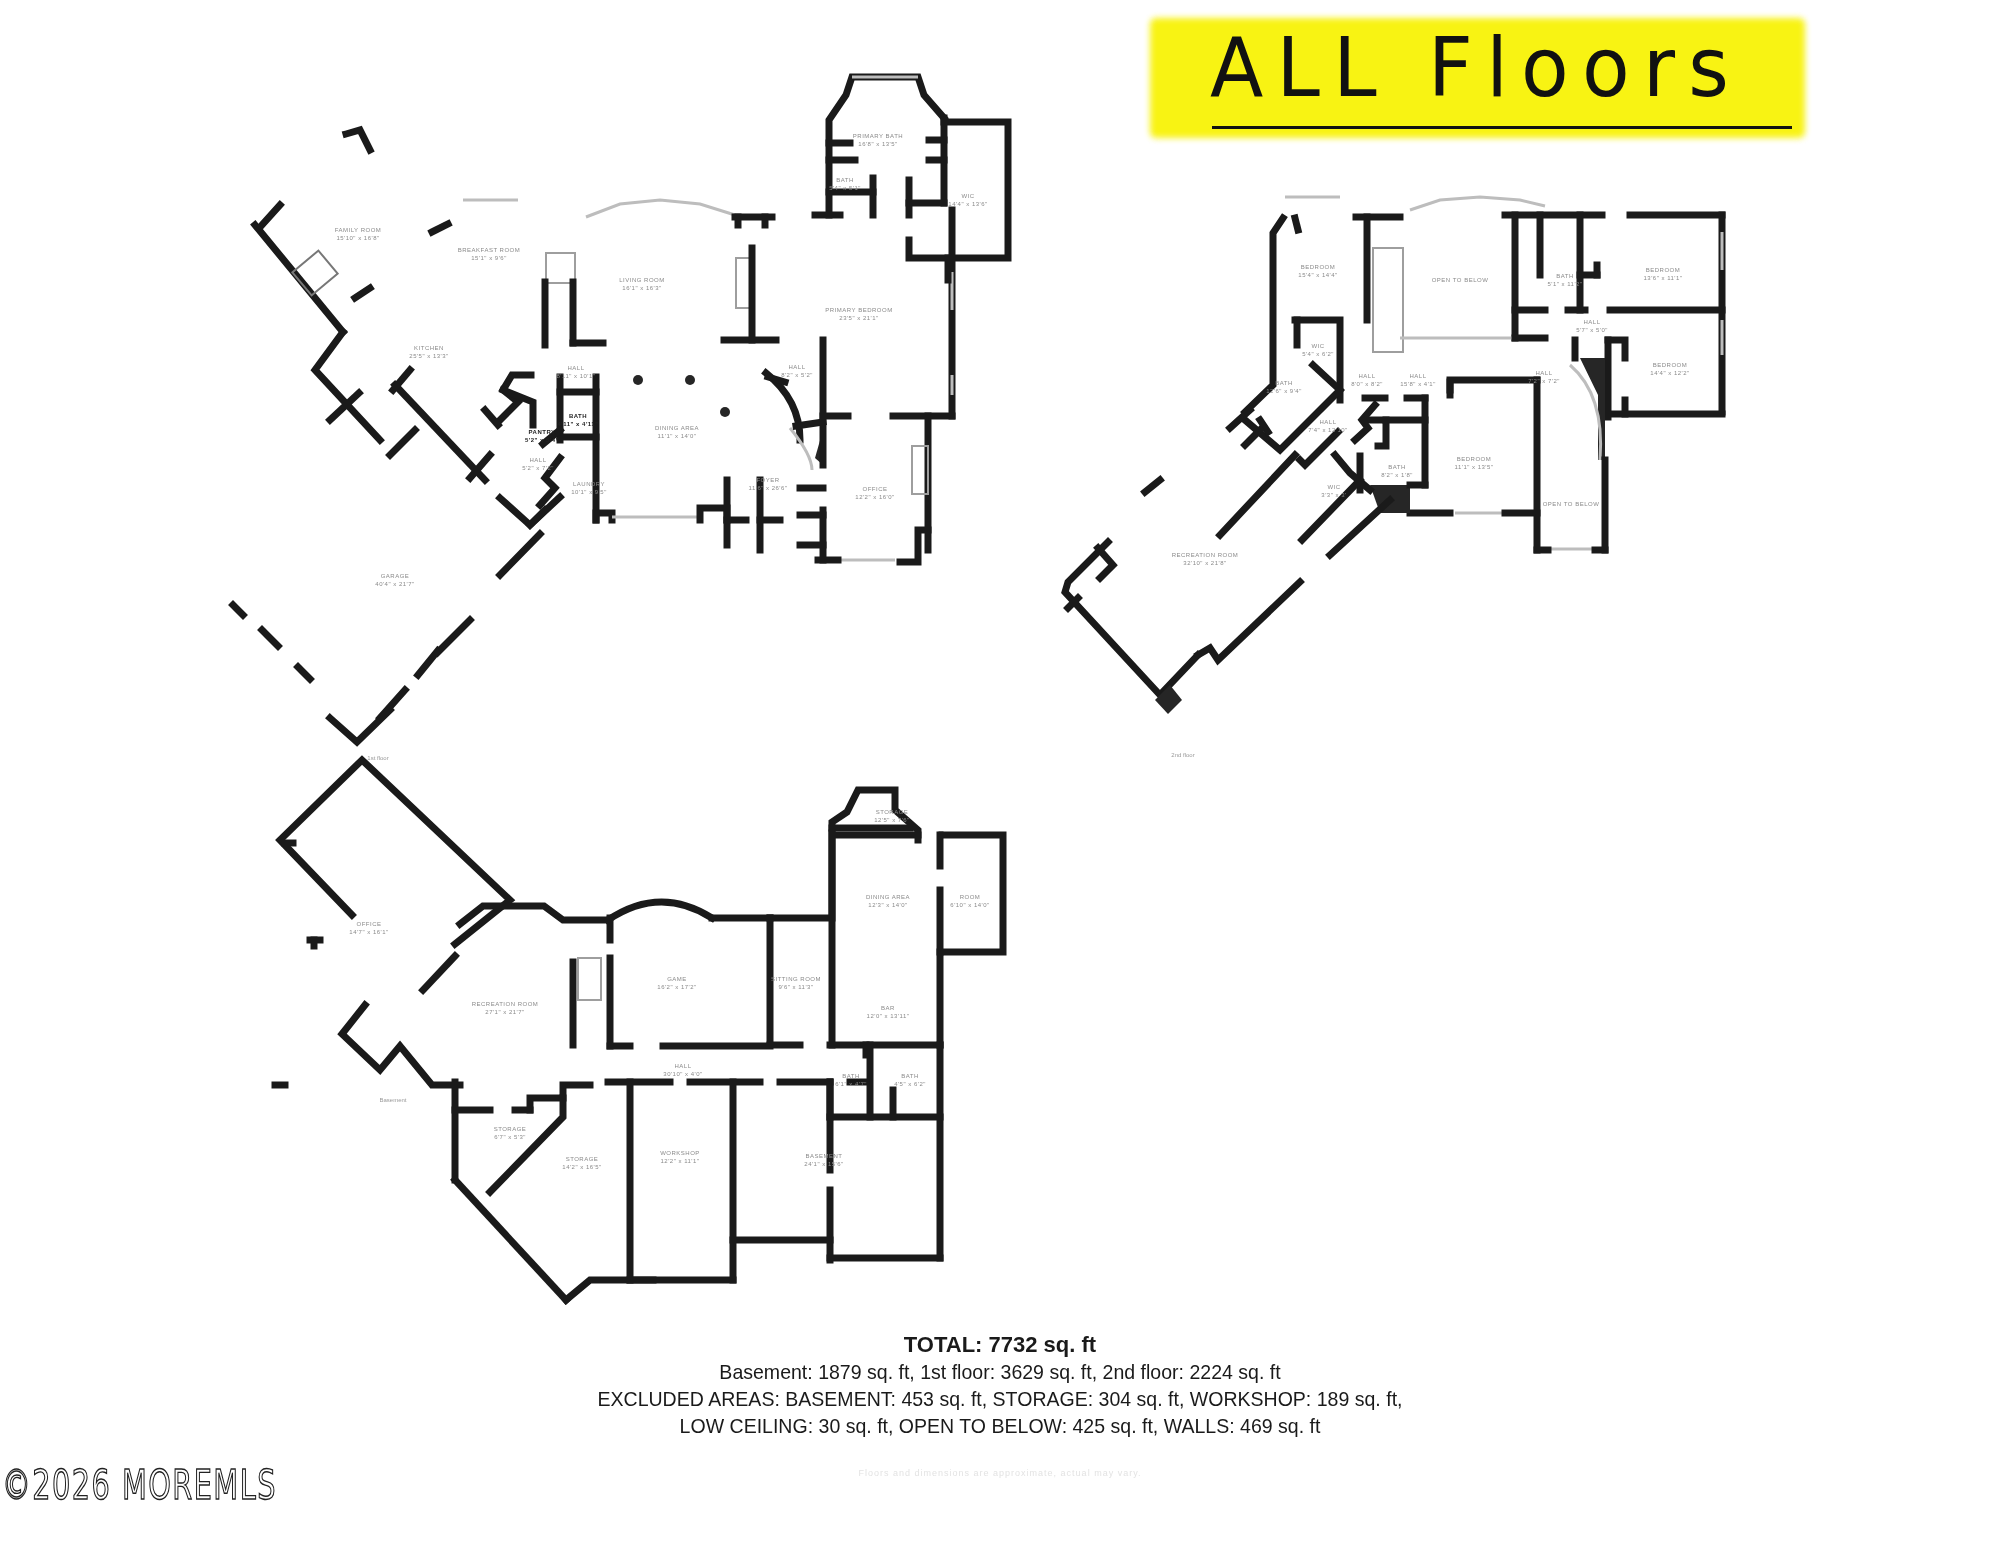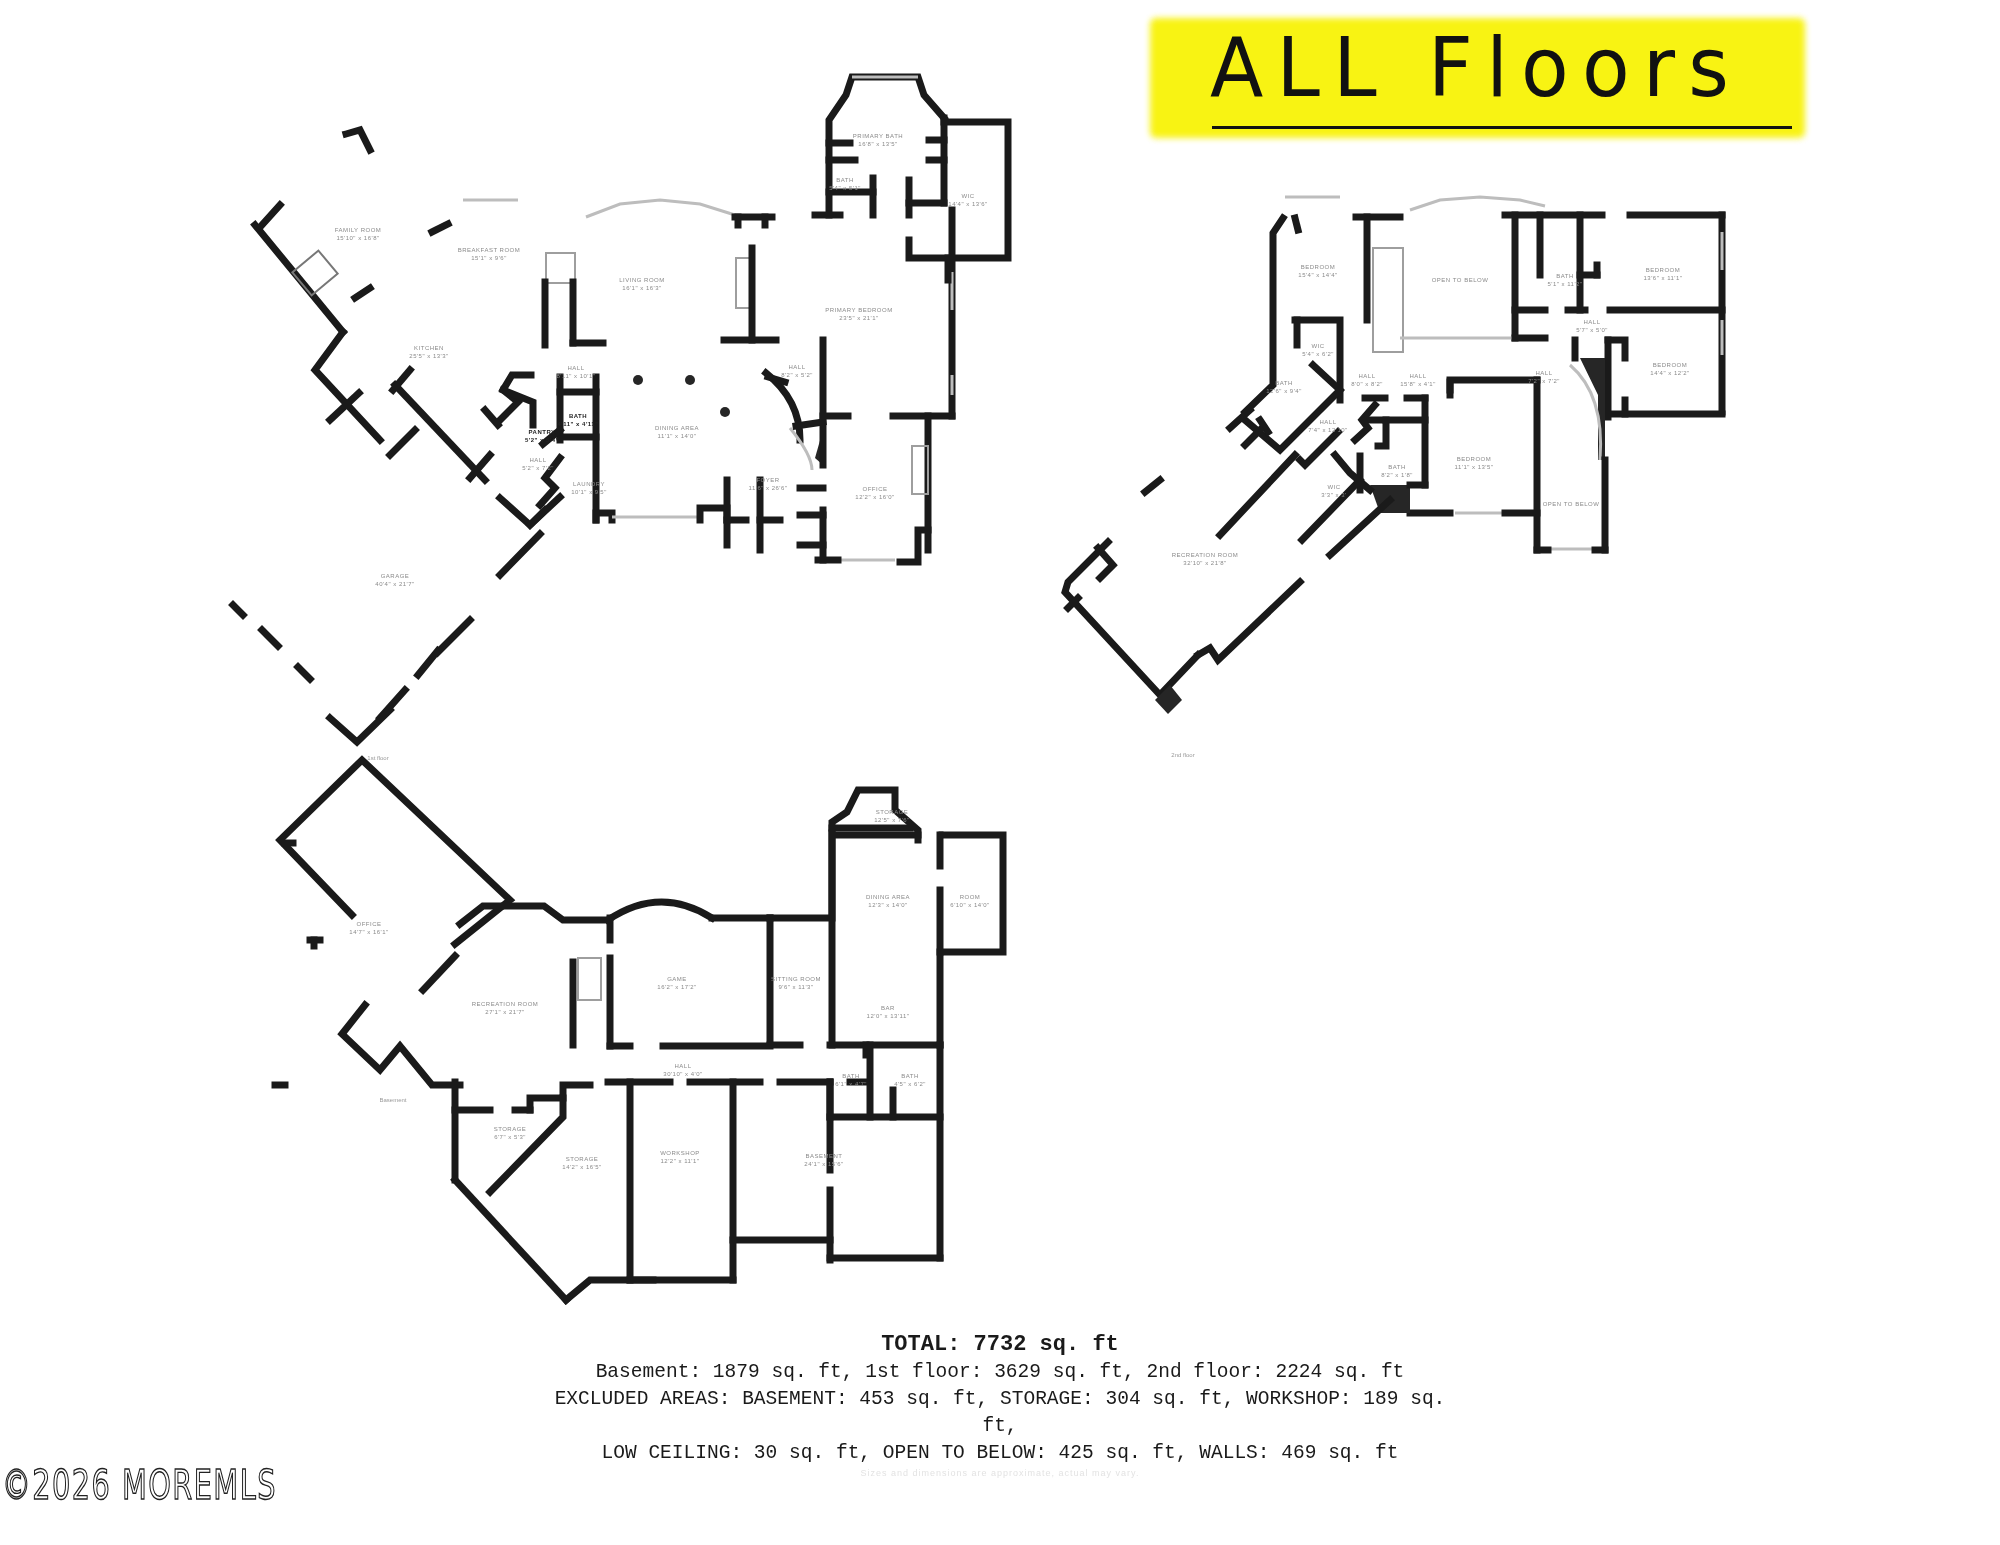--- a/index.html
+++ b/index.html
@@ -8,21 +8,21 @@
   .wall { stroke: #1a1a1a; stroke-width: 7; fill: none; stroke-linecap: square; }
   .window { stroke: #bdbdbd; stroke-width: 3; fill: none; }
   .stair { stroke: #9e9e9e; stroke-width: 2; fill: none; }
   .solid { fill: #262626; }
   .room-label { position: absolute; font-family: "Liberation Sans", sans-serif; font-size: 6px; color: #8a8a8a; text-align: center; line-height: 8px; white-space: nowrap; transform: translateX(-50%); letter-spacing: 0.5px; }
   .room-label.dark { color: #222; font-weight: bold; }
   .floor-caption { position: absolute; font-size: 6px; color: #9a9a9a; transform: translateX(-50%); }
   .title-highlight { position: absolute; left: 1150px; top: 18px; width: 655px; height: 120px; background: #f8f200; filter: blur(3px); border-radius: 6px; opacity: 0.92; }
   .title-text { position: absolute; left: 1210px; top: 20px; width: 600px; font-family: "DejaVu Sans", sans-serif; font-size: 82px; font-weight: normal; color: #111; letter-spacing: 14px; transform: scaleX(0.95); transform-origin: left; }
   .title-underline { position: absolute; left: 1212px; top: 126px; width: 580px; height: 3px; background: #111; }
-  .summary { position: absolute; left: 500px; top: 1332px; width: 1000px; text-align: center; font-family: Liberation Mono, monospace; color: #1a1a1a; }
+  .summary { position: absolute; left: 500px; top: 1332px; width: 1000px; text-align: center; font-family: Liberation Sans, sans-serif; color: #1a1a1a; }
   .summary .total { font-weight: bold; font-size: 22px; line-height: 26px; }
   .summary .line { font-size: 21px; line-height: 27px; transform: scaleX(0.93); }
   .faint-note { position: absolute; left: 705px; top: 1468px; width: 590px; height: 10px; text-align: center; color: #e3e3e3; font-size: 9px; letter-spacing: 1px; }
   .copyright { position: absolute; left: 2px; top: 1462px; font-family: "DejaVu Sans", sans-serif; font-size: 40px; color: #fff; -webkit-text-stroke: 1.4px #222; transform: scaleX(0.72); transform-origin: left; letter-spacing: 2px; }
 </style>
 </head>
 <body>
 
 <div class="title-highlight"></div>
 <div class="title-text">ALL Floors</div>
@@ -325,15 +325,15 @@
   <div class="room-label" style="left:824px;top:1152px;"><span>BASEMENT</span><br><span>24'1" x 15'6"</span></div>
   <div class="floor-caption" style="left:393px;top:1097px;">Basement</div>
 </div>
 
 <div class="summary">
   <div class="total">TOTAL: 7732 sq. ft</div>
   <div class="line">Basement: 1879 sq. ft, 1st floor: 3629 sq. ft, 2nd floor: 2224 sq. ft</div>
   <div class="line">EXCLUDED AREAS: BASEMENT: 453 sq. ft, STORAGE: 304 sq. ft, WORKSHOP: 189 sq. ft,</div>
   <div class="line">LOW CEILING: 30 sq. ft, OPEN TO BELOW: 425 sq. ft, WALLS: 469 sq. ft</div>
 </div>
-<div class="faint-note">Sizes and dimensions are approximate, actual may vary.</div>
+<div class="faint-note">Floors and dimensions are approximate, actual may vary.</div>
 
 <div class="copyright">©2026 MOREMLS</div>
 
 </body></html>

